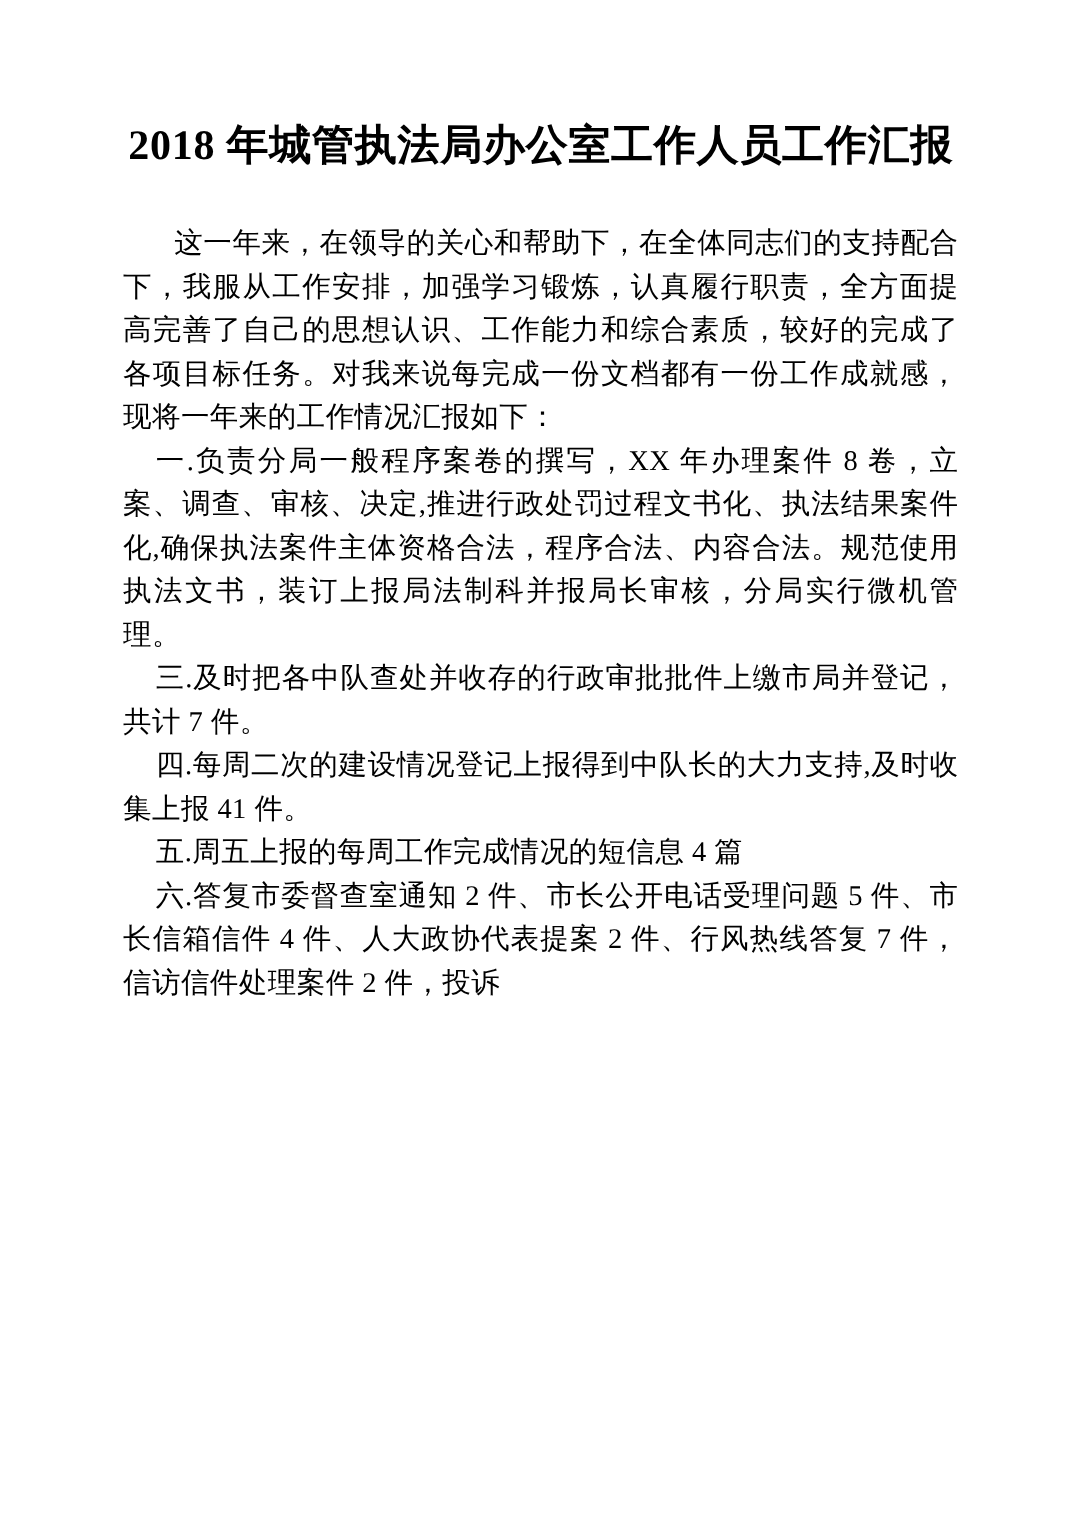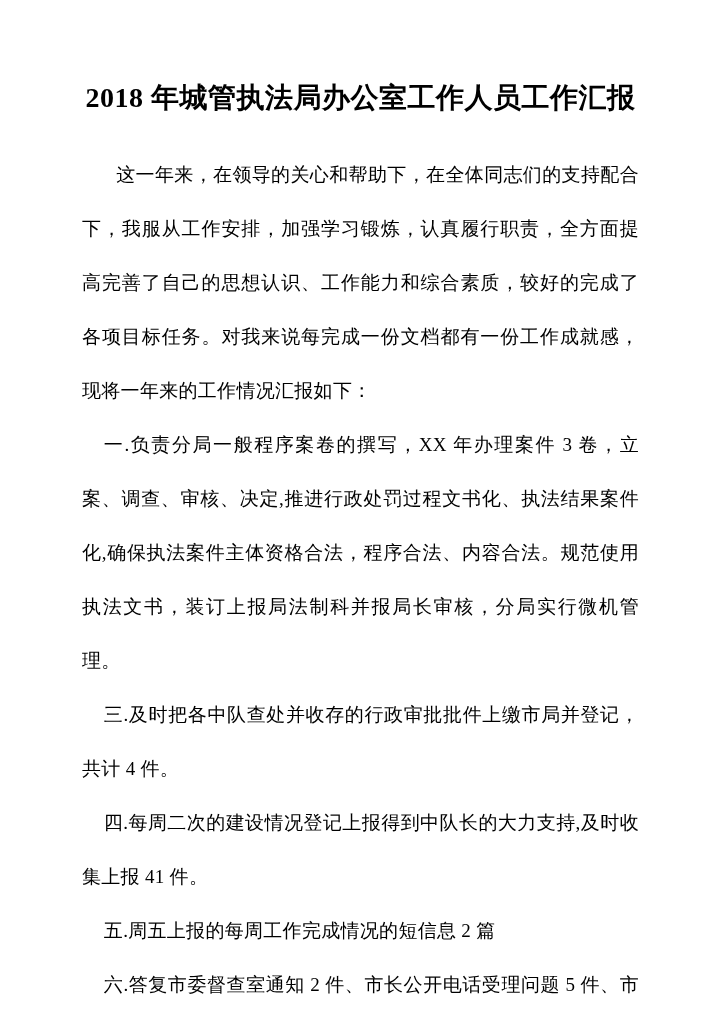--- a/index.html
+++ b/index.html
@@ -23,38 +23,38 @@
     margin: 0 0 24px 0;
     font-size: 28px;
     line-height: 52px;
     font-weight: bold;
     text-align: center;
     letter-spacing: 0.5px;
   }
   .doc-body p {
     margin: 0;
     font-size: 19px;
-    line-height: 54px;
+    line-height: 29px;
     text-align: justify;
     letter-spacing: 0.3px;
   }
   .para-intro {
     text-indent: 1.8em;
   }
   .para-numbered {
     text-indent: 1.15em;
   }
 </style>
 </head>
 <body>
 
 <div class="page">
   <h1 class="doc-title">2018 年城管执法局办公室工作人员工作汇报</h1>
 
   <div class="doc-body">
     <p class="para-intro">这一年来，在领导的关心和帮助下，在全体同志们的支持配合下，我服从工作安排，加强学习锻炼，认真履行职责，全方面提高完善了自己的思想认识、工作能力和综合素质，较好的完成了各项目标任务。对我来说每完成一份文档都有一份工作成就感，现将一年来的工作情况汇报如下：</p>
-    <p class="para-numbered">一.负责分局一般程序案卷的撰写，XX 年办理案件 3 卷，立案、调查、审核、决定,推进行政处罚过程文书化、执法结果案件化,确保执法案件主体资格合法，程序合法、内容合法。规范使用执法文书，装订上报局法制科并报局长审核，分局实行微机管理。</p>
-    <p class="para-numbered">三.及时把各中队查处并收存的行政审批批件上缴市局并登记，共计 4 件。</p>
+    <p class="para-numbered">一.负责分局一般程序案卷的撰写，XX 年办理案件 8 卷，立案、调查、审核、决定,推进行政处罚过程文书化、执法结果案件化,确保执法案件主体资格合法，程序合法、内容合法。规范使用执法文书，装订上报局法制科并报局长审核，分局实行微机管理。</p>
+    <p class="para-numbered">三.及时把各中队查处并收存的行政审批批件上缴市局并登记，共计 7 件。</p>
     <p class="para-numbered">四.每周二次的建设情况登记上报得到中队长的大力支持,及时收集上报 41 件。</p>
-    <p class="para-numbered">五.周五上报的每周工作完成情况的短信息 2 篇</p>
+    <p class="para-numbered">五.周五上报的每周工作完成情况的短信息 4 篇</p>
     <p class="para-numbered">六.答复市委督查室通知 2 件、市长公开电话受理问题 5 件、市长信箱信件 4 件、人大政协代表提案 2 件、行风热线答复 7 件，信访信件处理案件 2 件，投诉</p>
   </div>
 </div>
 
 </body></html>

